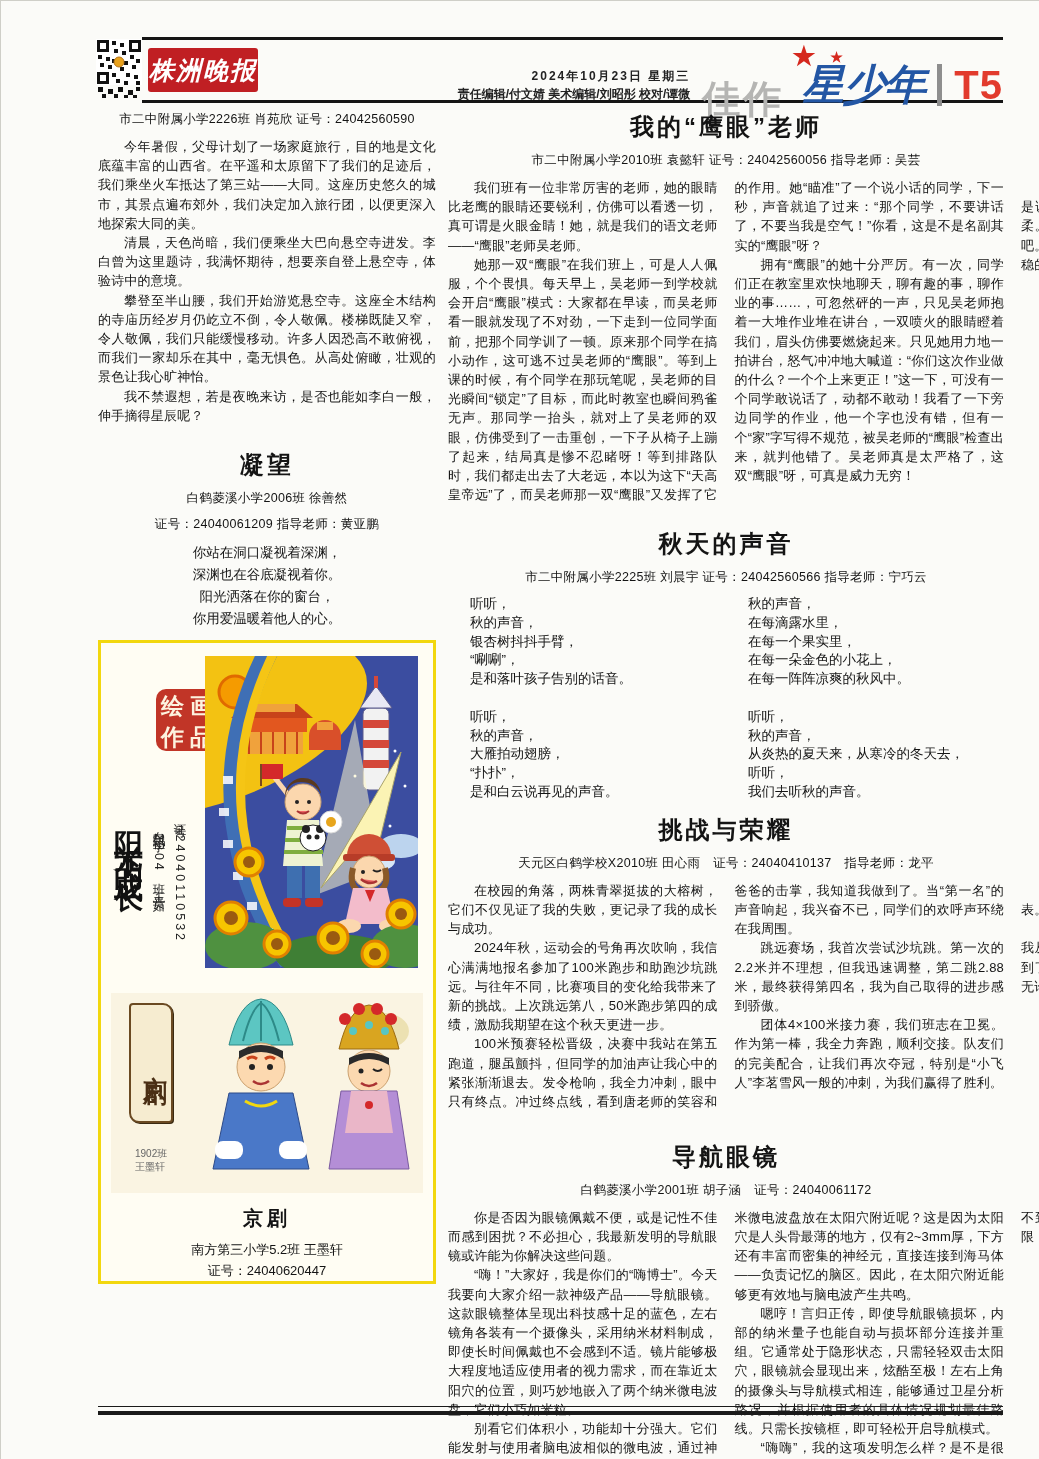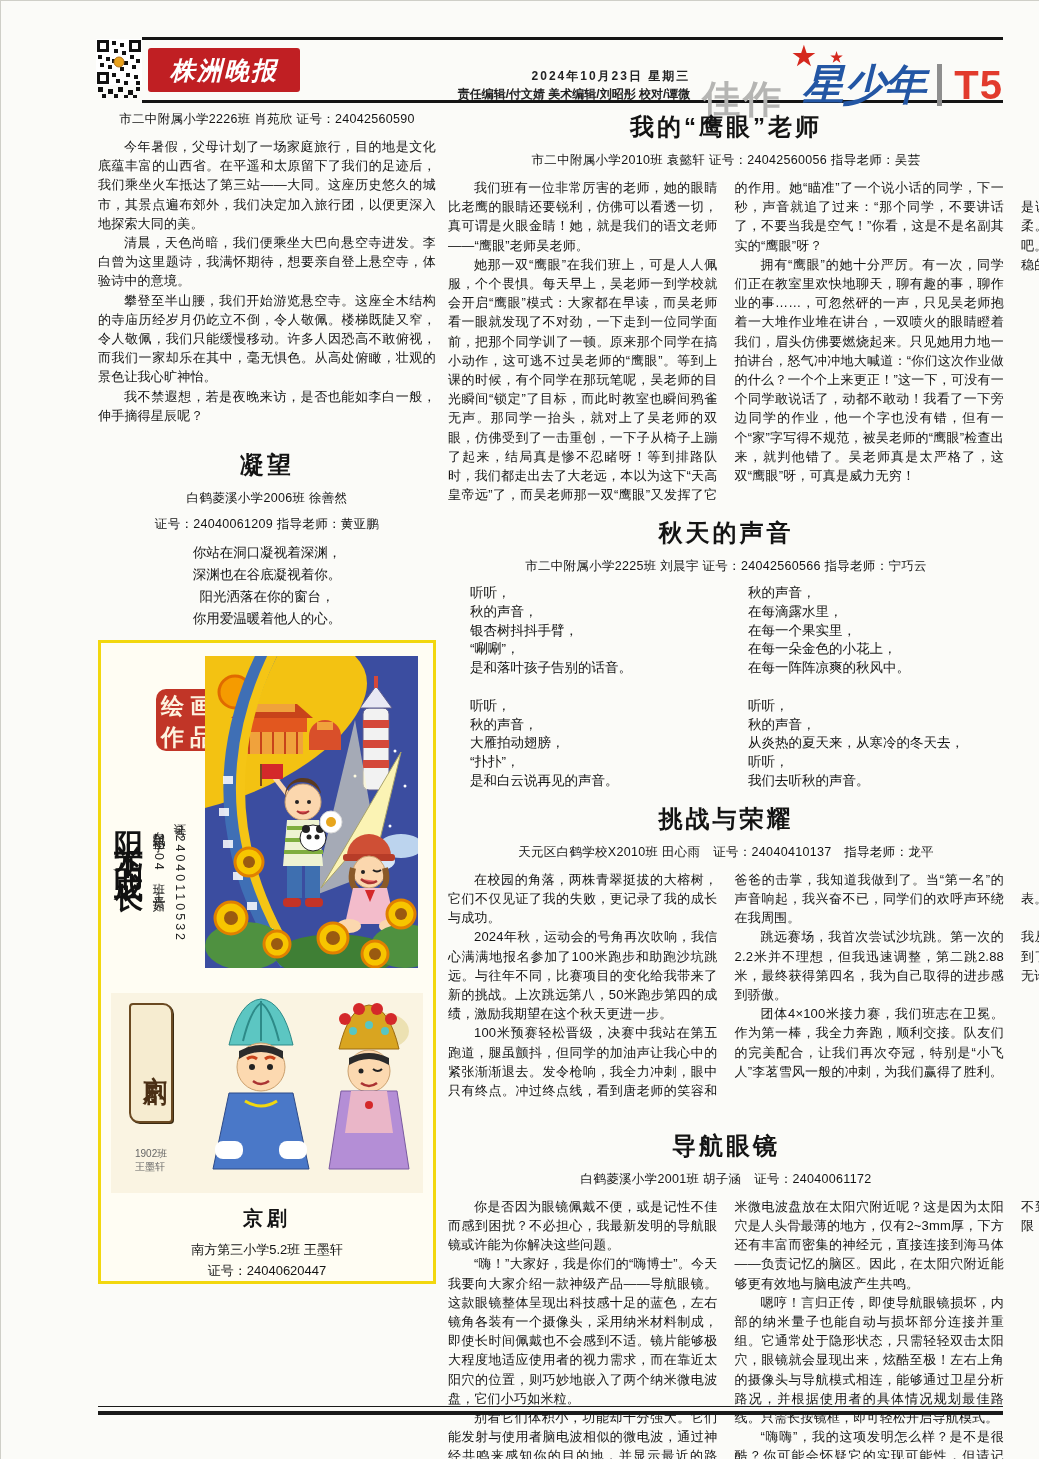--- a/index.html
+++ b/index.html
@@ -5,21 +5,21 @@
   html,body{margin:0;padding:0;background:#9a9a9a;}
   .page{position:relative;width:1039px;height:1459px;margin:0 auto;background:#fbfbf8;
         font-family:"Liberation Sans",sans-serif;color:#141414;overflow:hidden;
         box-shadow:0 0 6px rgba(0,0,0,.4);border:1px solid #cfcfc8;}
 
   
   .header{position:absolute;left:97px;right:37px;top:36px;height:66px;}
   .rule-top{position:absolute;left:44px;right:0;top:0;height:3px;background:#151515;}
   .rule-bottom{position:absolute;left:44px;right:0;bottom:0;height:3px;background:#151515;}
   .qr{position:absolute;left:-2px;top:2px;width:46px;height:60px;}
-  .masthead{position:absolute;left:50px;top:11px;width:152px;height:44px;background:#c01f23;
+  .masthead{position:absolute;left:50px;top:11px;width:110px;height:44px;background:#c01f23;
             color:#fff;display:flex;align-items:center;justify-content:center;
             font-weight:bold;font-style:italic;font-size:25px;letter-spacing:2px;border-radius:3px;}
   .header-right{position:absolute;right:0;top:8px;display:flex;align-items:center;gap:12px;}
   .dateblock{text-align:right;font-size:12px;font-weight:bold;line-height:18px;color:#222;}
   .dateblock .d1{letter-spacing:2px;}
   .jiazuo{font-size:38px;font-weight:800;color:#b5b5b3;letter-spacing:3px;margin-top:29px;}
   .brand{position:relative;font-weight:800;font-style:italic;font-size:42px;color:#2356a4;
          letter-spacing:-1px;padding-left:6px;white-space:nowrap;}
   .brand-star{position:absolute;left:-4px;top:-16px;color:#d5281e;font-size:26px;font-style:normal;}
   .brand-star2{position:absolute;left:34px;top:-8px;color:#d5281e;font-size:14px;font-style:normal;}
@@ -377,21 +377,21 @@
       <h2 class="article-title">我的“鹰眼”老师</h2>
       <div class="byline">市二中附属小学2010班 袁懿轩 证号：24042560056 指导老师：吴芸</div>
       <div class="body-text two-col" style="height:332px;">
           <p>我们班有一位非常厉害的老师，她的眼睛比老鹰的眼睛还要锐利，仿佛可以看透一切，真可谓是火眼金睛！她，就是我们的语文老师——“鹰眼”老师吴老师。</p>
           <p>她那一双“鹰眼”在我们班上，可是人人佩服，个个畏惧。每天早上，吴老师一到学校就会开启“鹰眼”模式：大家都在早读，而吴老师看一眼就发现了不对劲，一下走到一位同学面前，把那个同学训了一顿。原来那个同学在搞小动作，这可逃不过吴老师的“鹰眼”。等到上课的时候，有个同学在那玩笔呢，吴老师的目光瞬间“锁定”了目标，而此时教室也瞬间鸦雀无声。那同学一抬头，就对上了吴老师的双眼，仿佛受到了一击重创，一下子从椅子上蹦了起来，结局真是惨不忍睹呀！等到排路队时，我们都走出去了大老远，本以为这下“天高皇帝远”了，而吴老师那一双“鹰眼”又发挥了它的作用。她“瞄准”了一个说小话的同学，下一秒，声音就追了过来：“那个同学，不要讲话了，不要当我是空气！”你看，这是不是名副其实的“鹰眼”呀？</p>
           <p>拥有“鹰眼”的她十分严厉。有一次，同学们正在教室里欢快地聊天，聊有趣的事，聊作业的事……，可忽然砰的一声，只见吴老师抱着一大堆作业堆在讲台，一双喷火的眼睛瞪着我们，眉头仿佛要燃烧起来。只见她用力地一拍讲台，怒气冲冲地大喊道：“你们这次作业做的什么？一个个上来更正！”这一下，可没有一个同学敢说话了，动都不敢动！我看了一下旁边同学的作业，他一个字也没有错，但有一个“家”字写得不规范，被吴老师的“鹰眼”检查出来，就判他错了。吴老师真是太严格了，这双“鹰眼”呀，可真是威力无穷！</p>
           <p>虽然吴老师对我们的学习要求很严格，但是课下的时候对我们却很包容，甚至有些温柔。我想，这就是老师对学生的那份独特的爱吧。我的“鹰眼”吴老师，总是把我们“拿捏”得稳稳的呢！</p>
         </div>
     </div>
 
-    <div style="margin-top:7px;">
+    <div style="margin-top:18px;">
       <h2 class="article-title">秋天的声音</h2>
       <div class="byline">市二中附属小学2225班 刘晨宇 证号：24042560566 指导老师：宁巧云</div>
       <div class="poem-cols">
         <div class="poem-col">
             <div>听听，</div>
             <div>秋的声音，</div>
             <div>银杏树抖抖手臂，</div>
             <div>“唰唰”，</div>
             <div>是和落叶孩子告别的话音。</div>
             <div>&nbsp;</div>

